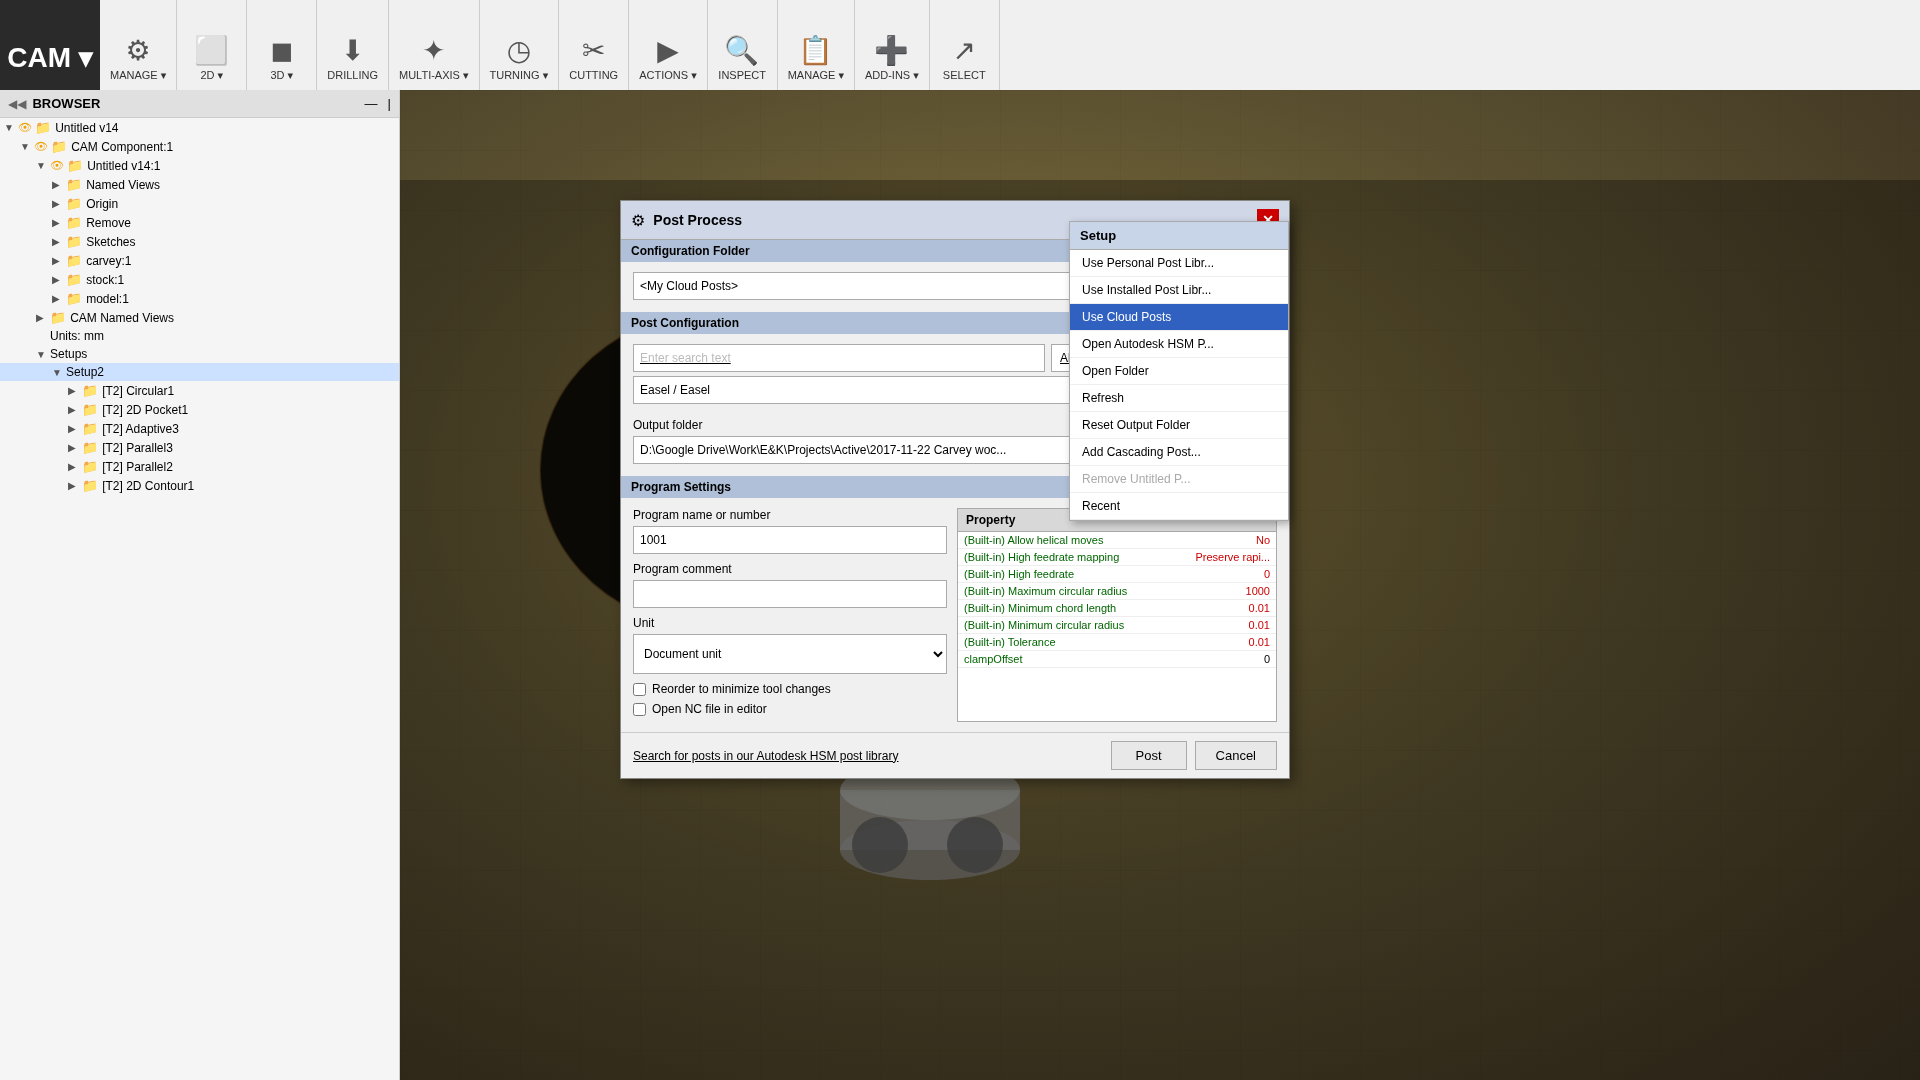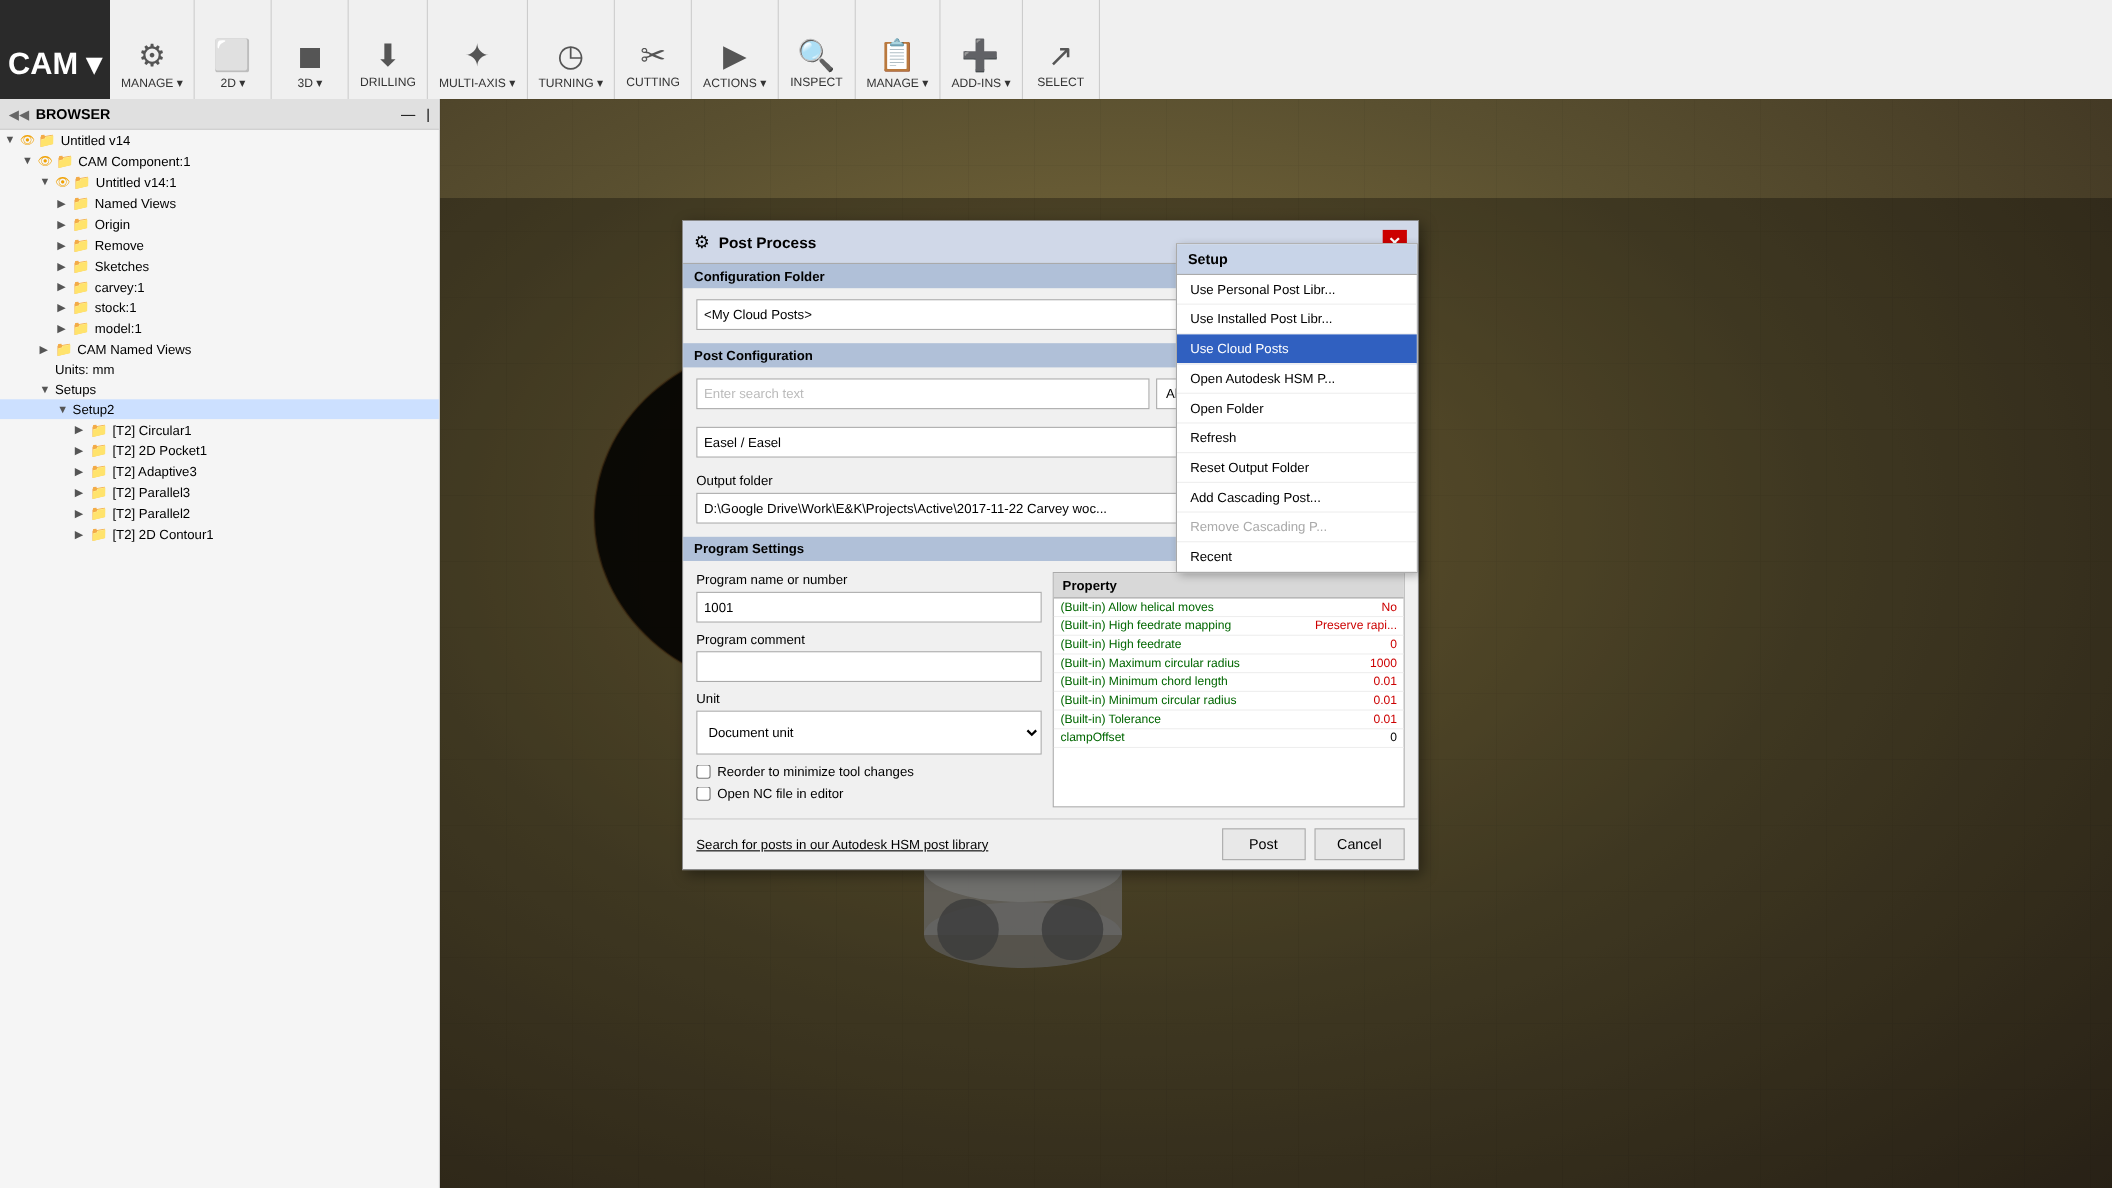--- a/index.html
+++ b/index.html
@@ -143,21 +143,21 @@
     .form-field::placeholder { color: #aaa; }
     .btn-browse {
       width: 30px; height: 28px;
       background: #e0e0e0;
       border: 1px solid #aaa;
       cursor: pointer; font-size: 11px;
       display: flex; align-items: center; justify-content: center;
     }
 
     .search-row {
-      display: flex; align-items: center; gap: 6px; margin-bottom: 16px;
+      display: flex; align-items: center; gap: 6px; margin-bottom: 4px; text-decoration: underline;
     }
     .search-input {
       flex: 1;
       height: 28px;
       border: 1px solid #aaa;
       background: white;
       padding: 0 6px;
       font-size: 12px;
     }
     .search-input::placeholder { color: #bbb; }
@@ -657,19 +657,19 @@
         <div class="setup-dropdown-header">Setup</div>
         <div id="setup-dropdown-items">
             <div class="dropdown-item">Use Personal Post Libr...</div>
             <div class="dropdown-item">Use Installed Post Libr...</div>
             <div class="dropdown-item highlighted">Use Cloud Posts</div>
             <div class="dropdown-item">Open Autodesk HSM P...</div>
             <div class="dropdown-item">Open Folder</div>
             <div class="dropdown-item">Refresh</div>
             <div class="dropdown-item">Reset Output Folder</div>
             <div class="dropdown-item">Add Cascading Post...</div>
-            <div class="dropdown-item disabled">Remove Cascading P...</div>
+            <div class="dropdown-item disabled">Remove Untitled P...</div>
             <div class="dropdown-item">Recent</div>
           </div>
       </div>
     </div>
   </div>
 </div>
 
 </body></html>

